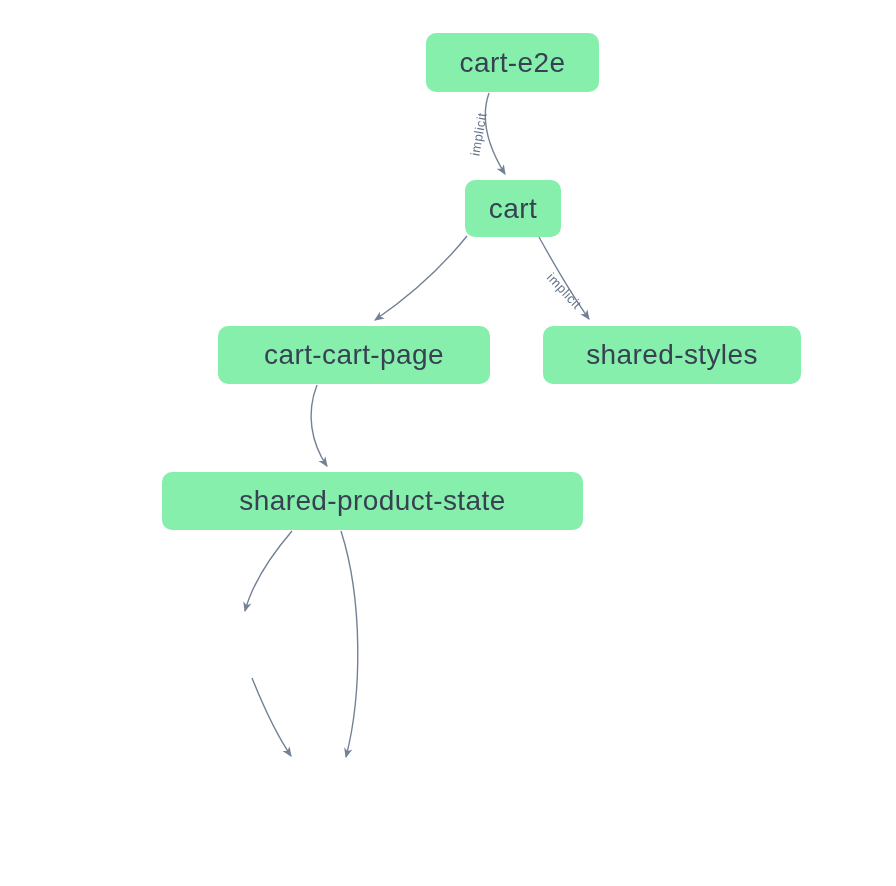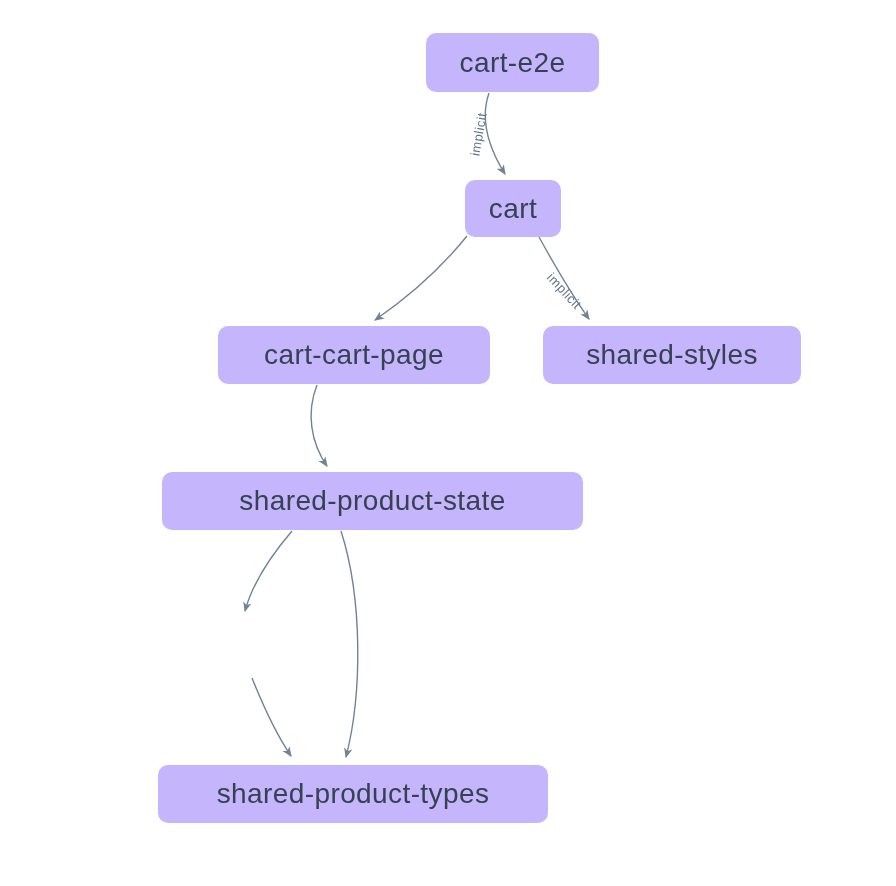--- a/index.html
+++ b/index.html
@@ -31,21 +31,21 @@
     font-family: "Liberation Sans", sans-serif;
     font-size: 13px;
     fill: #64748b;
     letter-spacing: 0.5px;
   }
   .node {
     position: absolute;
     display: flex;
     align-items: center;
     justify-content: center;
-    background: #c4b5fd;
+    background: #86efac;
     color: #374151;
     border-radius: 10px;
     font-size: 28px;
     letter-spacing: 0.4px;
     white-space: nowrap;
     box-sizing: border-box;
     cursor: pointer;
     user-select: none;
   }
 </style>
@@ -84,15 +84,14 @@
 
   <div class="node" style="left:465px; top:180px; width:96px; height:57px;">cart</div>
 
   <div class="node" style="left:218px; top:326px; width:272px; height:58px;">cart-cart-page</div>
 
   <div class="node" style="left:543px; top:326px; width:258px; height:58px;">shared-styles</div>
 
   <div class="node" style="left:162px; top:472px; width:421px; height:58px;">shared-product-state</div>
 
 
-  <div class="node" style="left:158px; top:765px; width:390px; height:58px;">shared-product-types</div>
 
 </div>
 
 </body></html>

